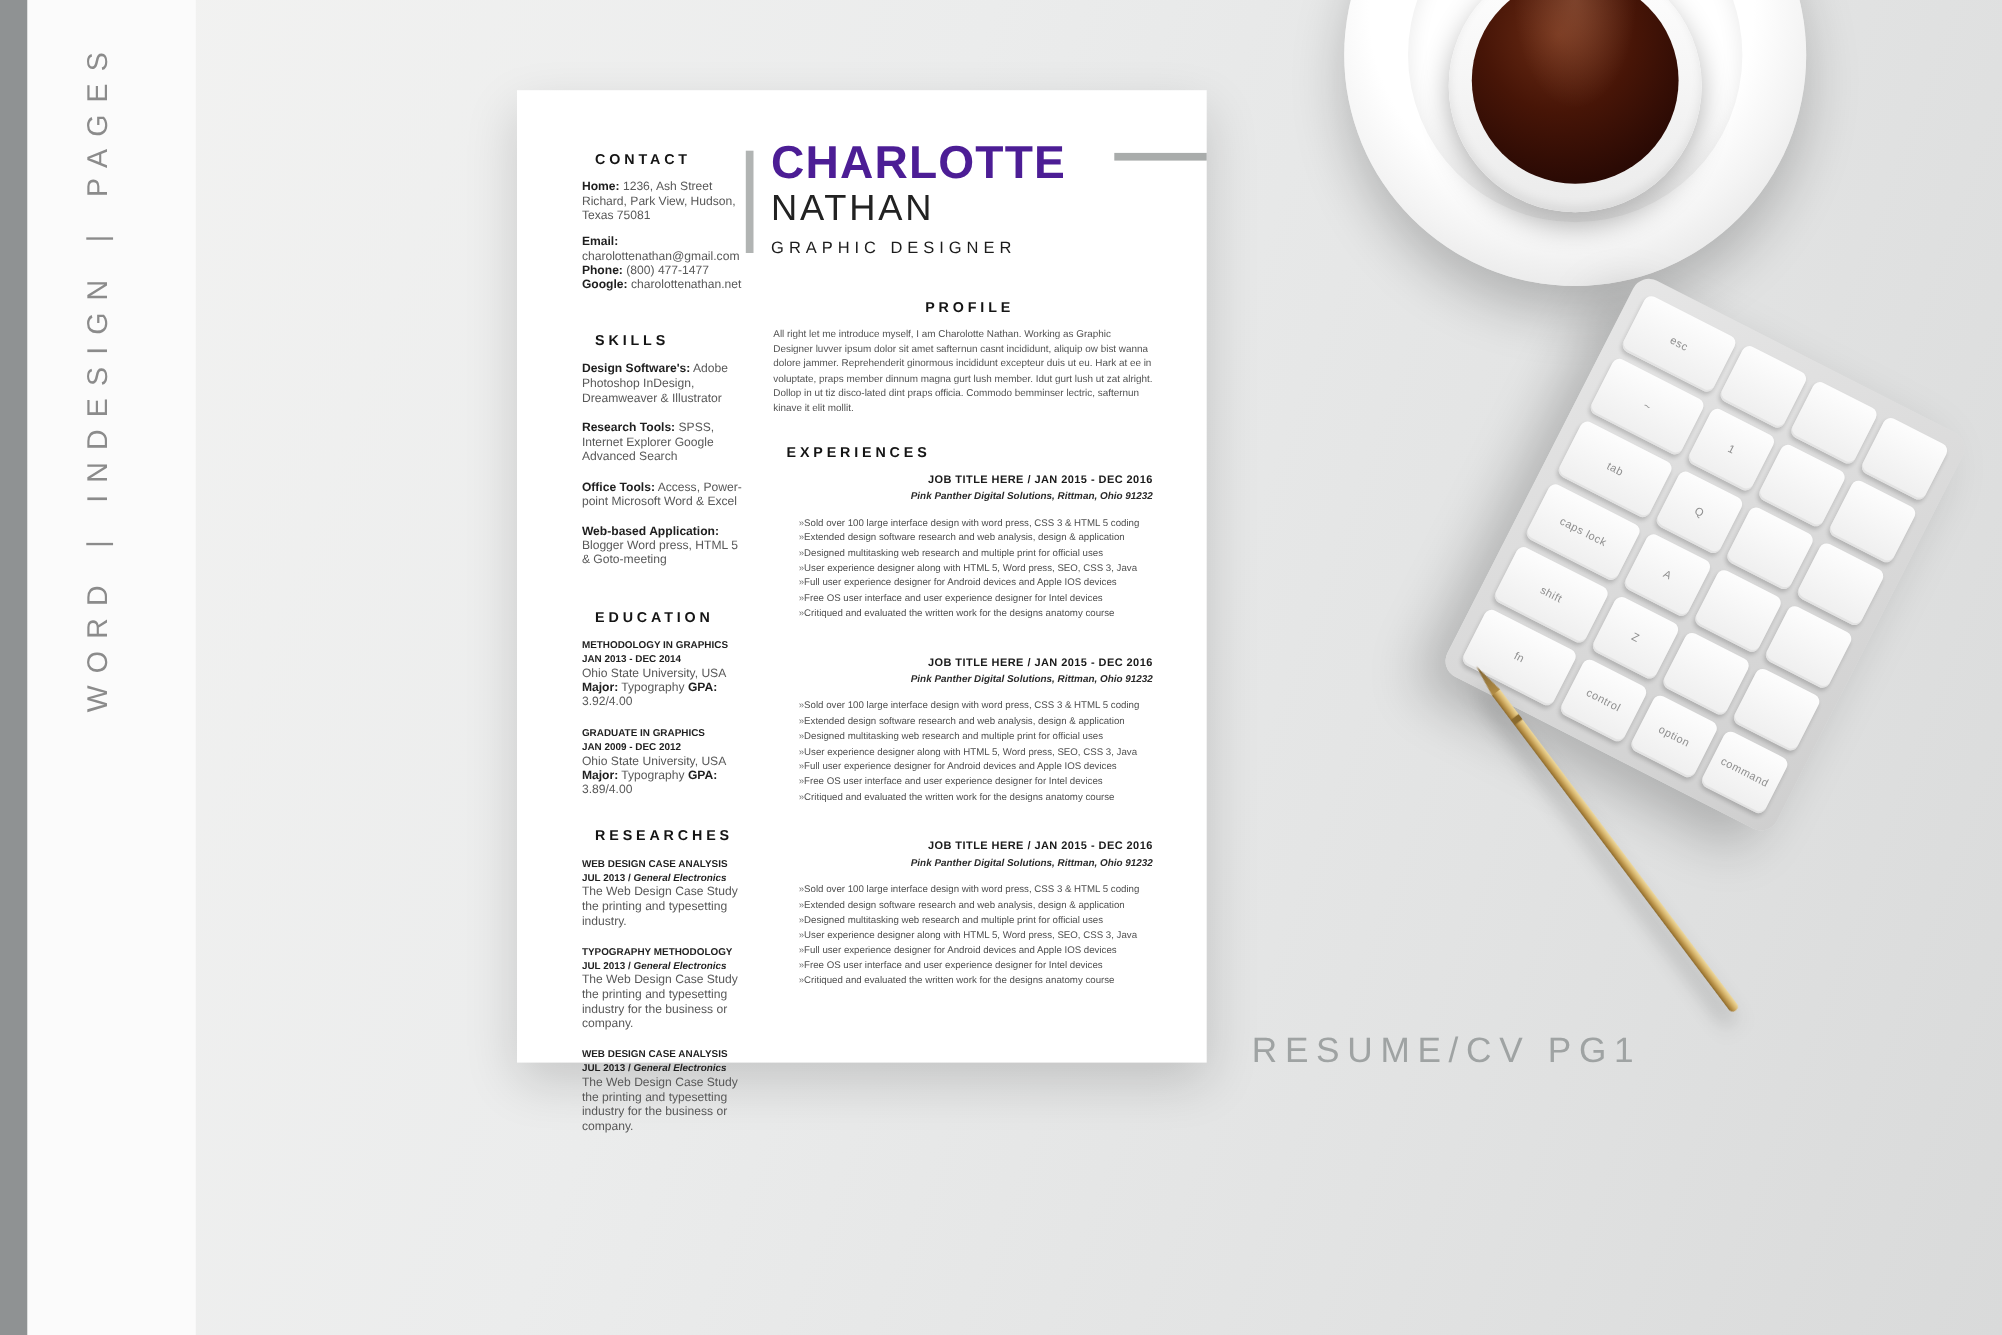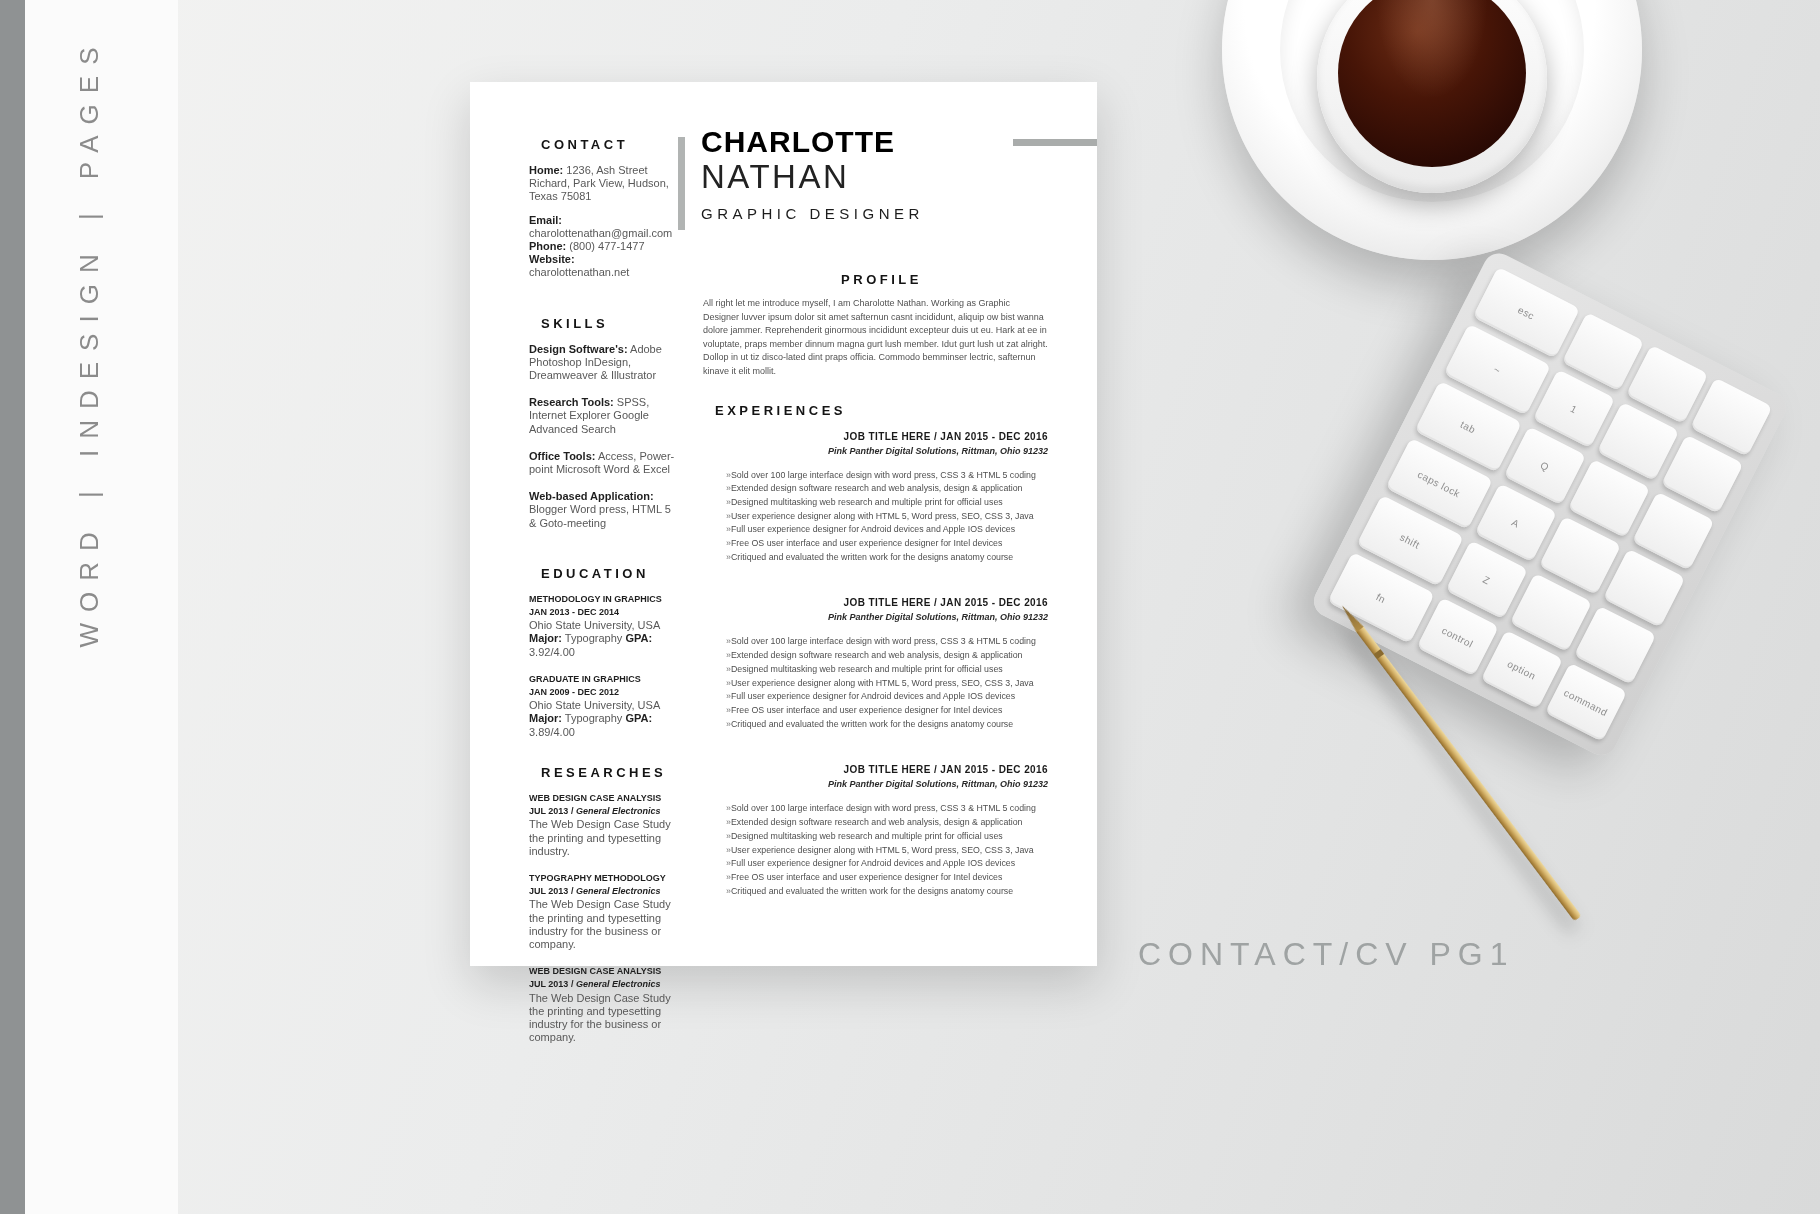--- a/index.html
+++ b/index.html
@@ -62,21 +62,21 @@
     letter-spacing:7px; color:#9fa3a3; }
 
   
   .page { position:absolute; left:470px; top:82px; width:627px; height:884px; background:#ffffff;
     box-shadow:0 18px 45px rgba(0,0,0,0.16); color:#4a4a4a; }
 
   .accent-v { position:absolute; left:208px; top:55px; width:7px; height:93px; background:#b1b4b3; }
   .accent-h { position:absolute; right:0; top:57px; width:84px; height:7px; background:#a9acab; }
 
   .name-block { position:absolute; left:231px; top:44px; }
-  .first-name { font-size:30px; font-weight:700; letter-spacing:1px; color:#000000; line-height:1.05; }
+  .first-name { font-size:42px; font-weight:700; letter-spacing:1px; color:#4c1d95; line-height:1.05; }
   .last-name  { font-size:33px; font-weight:300; letter-spacing:2.5px; color:#222; line-height:1.1; margin-top:1px; }
   .role       { font-size:15px; font-weight:500; letter-spacing:4.5px; color:#1c1c1c; margin-top:10px; }
 
   .sec-h { font-size:13px; font-weight:700; letter-spacing:3.5px; color:#141414; margin:0 0 12px 12px; }
   .t { font-size:11px; line-height:13.2px; color:#585858; }
   .t b, .strong { font-weight:700; color:#1f1f1f; }
   .strong { font-size:9px; line-height:13.2px; }
   .blk { margin-bottom:14px; }
   .blk:last-child { margin-bottom:0; }
 
@@ -214,42 +214,42 @@
     </div>
 </div>
 
 <div class="pen">
   <div class="pen-tip"></div>
   <div class="pen-body">
     <div class="pen-band"></div>
   </div>
 </div>
 
-<div class="watermark">CONTACT/CV PG1</div>
+<div class="watermark">RESUME/CV PG1</div>
 
 <div class="page">
 
   <div class="accent-v"></div>
   <div class="accent-h"></div>
 
   <div class="name-block">
     <div class="first-name">CHARLOTTE</div>
     <div class="last-name">NATHAN</div>
     <div class="role">GRAPHIC DESIGNER</div>
   </div>
 
   <div class="col-left">
 
     <div class="contact-sec">
       <div class="sec-h">CONTACT</div>
       <div class="t"><b>Home:</b> <span>1236, Ash Street Richard, Park View, Hudson, Texas 75081</span></div>
       <div class="contact-group2">
         <div class="t"><b>Email:</b> <span>charolottenathan@gmail.com</span></div>
         <div class="t"><b>Phone:</b> <span>(800) 477-1477</span></div>
-        <div class="t"><b>Website:</b> <span>charolottenathan.net</span></div>
+        <div class="t"><b>Google:</b> <span>charolottenathan.net</span></div>
       </div>
     </div>
 
     <div class="skills-sec">
       <div class="sec-h">SKILLS</div>
       <div>
 
           <div class="t blk"><b>Design Software's:</b> <span>Adobe Photoshop InDesign, Dreamweaver &amp; Illustrator</span></div>
 
           <div class="t blk"><b>Research Tools:</b> <span>SPSS, Internet Explorer Google Advanced Search</span></div>

